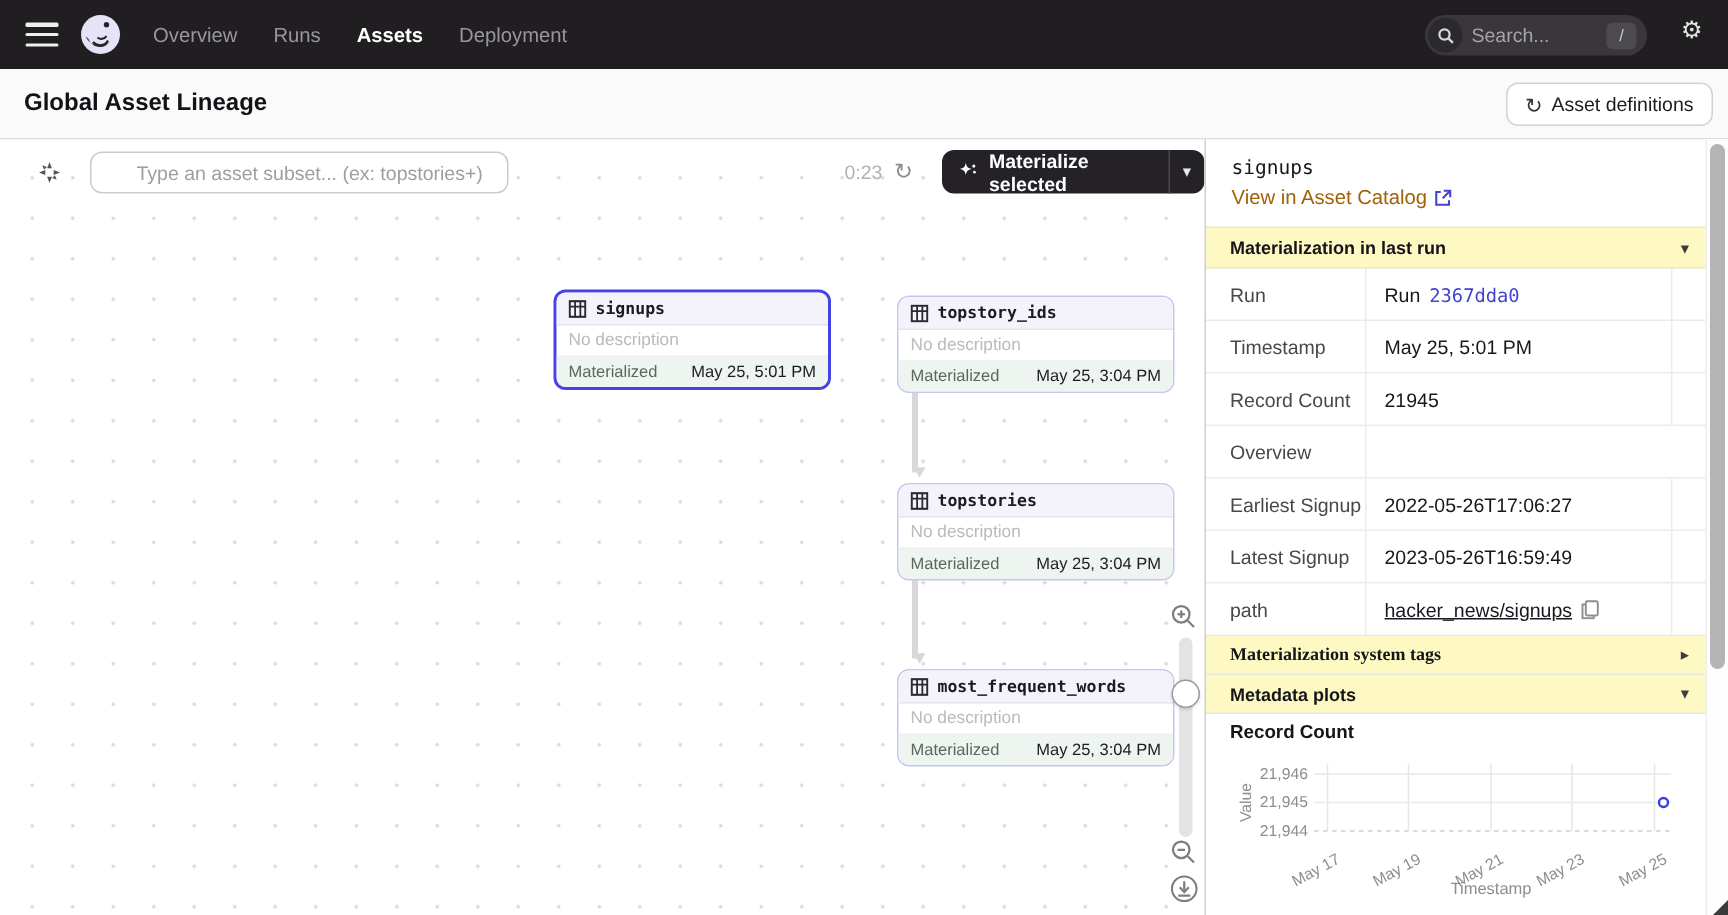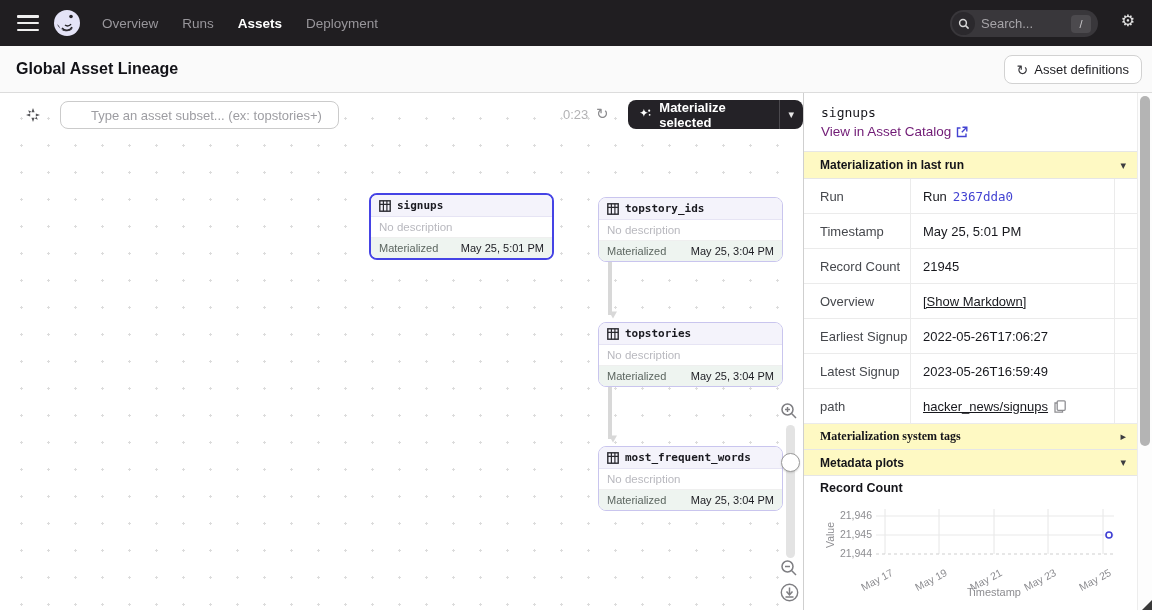--- a/index.html
+++ b/index.html
@@ -53,21 +53,21 @@
 
   
   .zoomctl { position:absolute; left:779px; top:0; width:24px; height:517px; }
   .zicon { position:absolute; left:1px; cursor:pointer; }
   .ztrack { position:absolute; left:7px; top:332px; width:9px; height:133px; background:#e3e3e3; border-radius:5px; cursor:pointer; }
   .zhandle { position:absolute; left:2px; top:360px; width:19px; height:19px; background:#fff; border:1.5px solid #9a9a9a; border-radius:50%; box-shadow:0 1px 2px rgba(0,0,0,.15); cursor:grab; }
 
   
   .sidebar { position:absolute; top:93px; left:803px; width:349px; height:517px; background:#fff; border-left:1px solid #cfcfcf; }
   .sb-asset-name { position:absolute; top:12px; left:17px; font-family:"DejaVu Sans Mono",monospace; font-size:13px; color:#17171c; }
-  .sb-catalog { position:absolute; top:31px; left:17px; font-size:13.5px; color:#701a75; display:flex; align-items:center; gap:5px; cursor:pointer; }
+  .sb-catalog { position:absolute; top:31px; left:17px; font-size:13.5px; color:#a16207; display:flex; align-items:center; gap:5px; cursor:pointer; }
   .sb-section { position:absolute; left:0; width:348px; display:flex; align-items:center; justify-content:space-between; padding:0 26px 0 16px; border-bottom:1px solid #e6e6e6; cursor:pointer; background:#fef9c3; }
   .sb-section .lbl { font-size:12px; font-weight:700; color:#141419; }
   .sb-section .car { font-size:11px; color:#3c3c40; }
   .meta-table { position:absolute; top:86px; left:0; width:348px; }
   .mrow { display:grid; grid-template-columns:107px 204px 1fr; height:35px; border-bottom:1px solid #ebebeb; }
   .mcell { display:flex; align-items:center; font-size:13px; }
   .mlabel { color:#46484d; padding-left:16px; border-right:1px solid #ebebeb; }
   .mvalue { color:#17181d; padding-left:12px; border-right:1px solid #ebebeb; gap:6px; }
   .runlink { font-family:"DejaVu Sans Mono",monospace; font-size:12.5px; color:#4343d2; cursor:pointer; }
   .ulink { text-decoration:underline; cursor:pointer; color:#17181d; }
@@ -283,23 +283,20 @@
       <div class="mcell mvalue">May 25, 5:01 PM</div>
         <div></div>
     </div>
     <div class="mrow">
       <div class="mcell mlabel">Record Count</div>
       <div class="mcell mvalue">21945</div>
         <div></div>
     </div>
     <div class="mrow">
       <div class="mcell mlabel">Overview</div>
-      <div class="mcell mvalue">
-          <span class="ulink">[Show Markdown]</span>
-        </div>
         <div></div>
     </div>
     <div class="mrow">
       <div class="mcell mlabel">Earliest Signup</div>
       <div class="mcell mvalue">2022-05-26T17:06:27</div>
         <div></div>
     </div>
     <div class="mrow">
       <div class="mcell mlabel">Latest Signup</div>
       <div class="mcell mvalue">2023-05-26T16:59:49</div>

